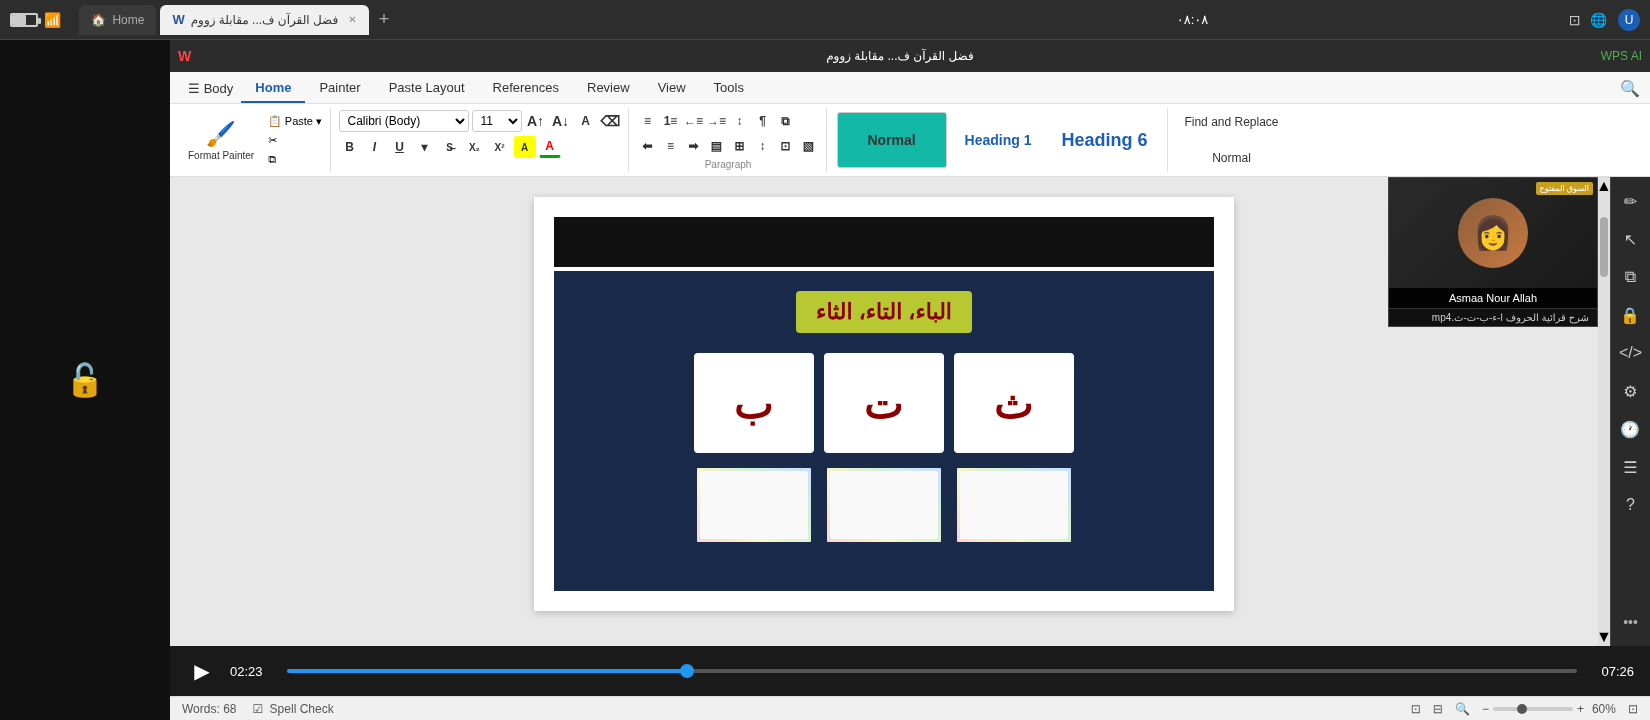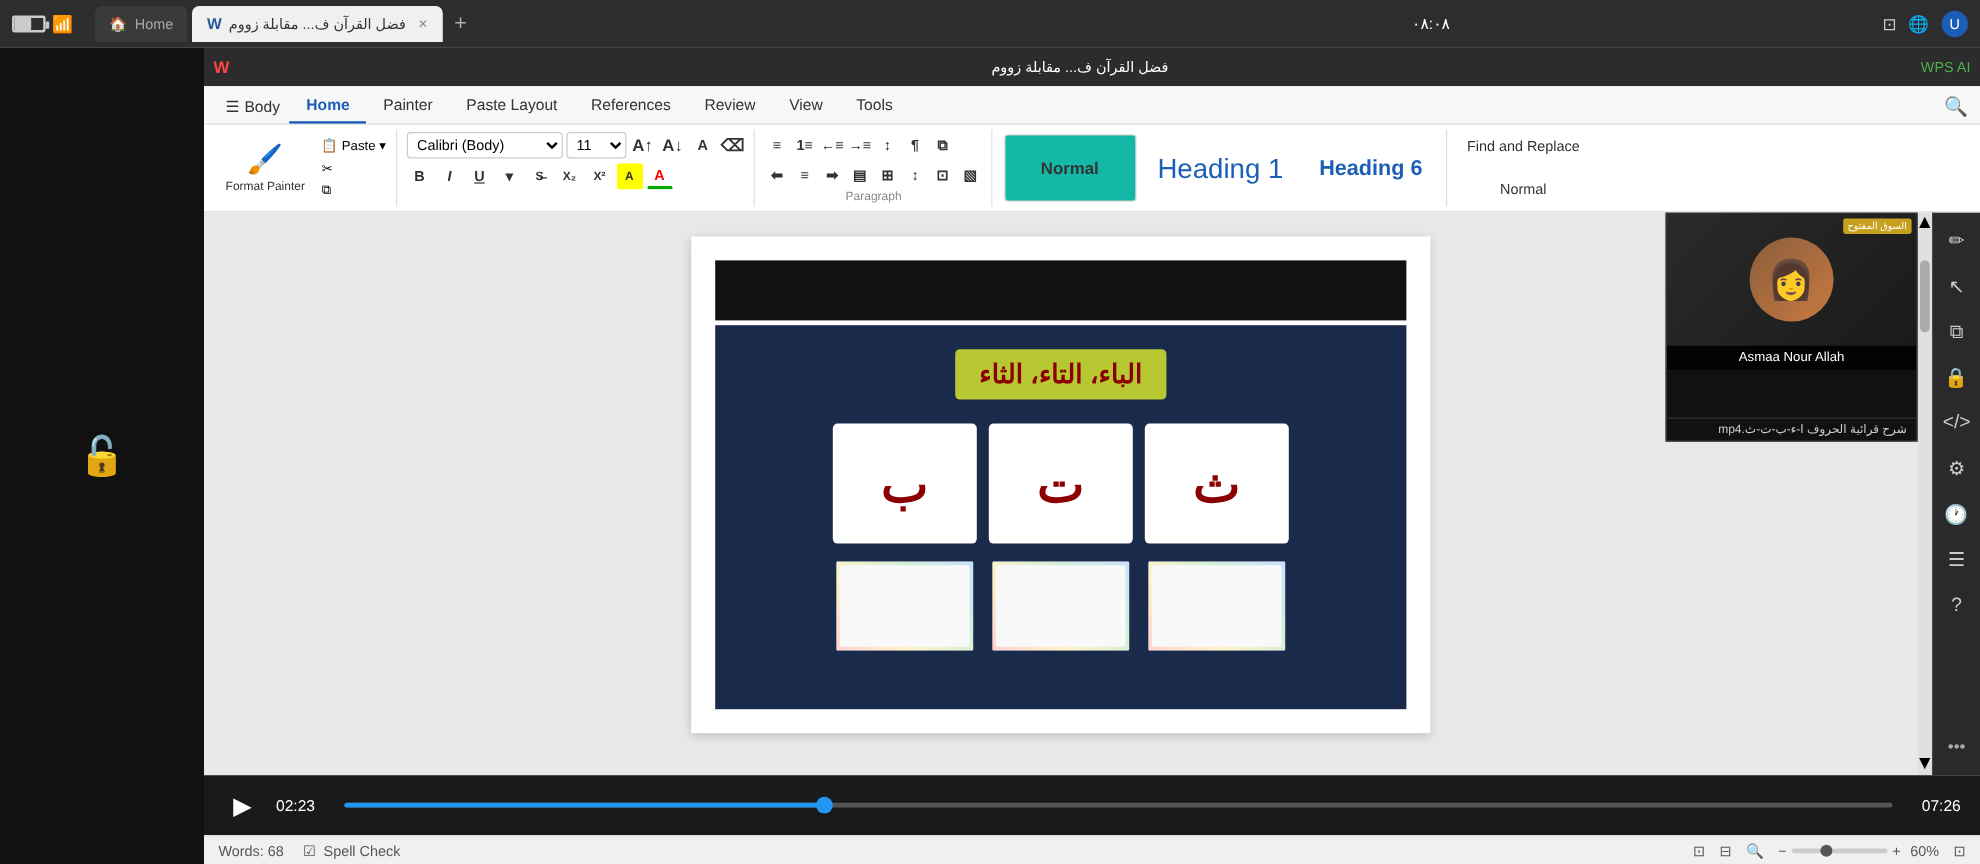--- a/index.html
+++ b/index.html
@@ -288,22 +288,22 @@
       cursor: pointer;
       background: #14b8a6;
       font-weight: bold;
     }
     .style-heading1 {
       height: 56px;
       padding: 0 12px;
       display: flex;
       align-items: center;
       justify-content: flex-start;
-      font-size: 23px;
-      font-weight: normal;
+      font-size: 14px;
+      font-weight: bold;
       color: #1b5eb5;
       cursor: pointer;
     }
     .style-heading2 {
       height: 56px;
       padding: 0 12px;
       display: flex;
       align-items: center;
       justify-content: center;
       font-size: 18px;
@@ -324,21 +324,21 @@
     .doc-scroll {
       flex: 1;
       overflow-y: auto;
       padding: 20px;
       background: #e8e8e8;
       display: flex;
       flex-direction: column;
       align-items: center;
     }
     .doc-page {
-      width: 616px;
+      width: 700px;
       min-height: 400px;
       background: white;
       box-shadow: 0 2px 8px rgba(0,0,0,0.2);
       padding: 20px;
       position: relative;
     }
 
     .arabic-title-bar {
       background: #b8c832;
       color: #8b0000;
@@ -806,21 +806,21 @@
 
     <div style="position:absolute;top:0;right:52px;width:210px;z-index:20;">
       <div style="background:#111;border:1px solid #444;overflow:hidden;">
         <div style="width:100%;height:110px;background:linear-gradient(135deg,#2a2a2a,#1a1a1a);display:flex;align-items:center;justify-content:center;position:relative;">
           <div style="width:70px;height:70px;border-radius:50%;background:linear-gradient(135deg,#8b5e3c,#c87941);display:flex;align-items:center;justify-content:center;overflow:hidden;">
             <span style="font-size:32px;">👩</span>
           </div>
           <div style="position:absolute;top:4px;right:4px;background:#c8a020;color:white;font-size:8px;padding:2px 4px;border-radius:2px;direction:rtl;">السوق المفتوح</div>
         </div>
         <div style="background:rgba(0,0,0,0.8);color:#fff;font-size:11px;padding:4px 8px;text-align:center;">Asmaa Nour Allah</div>
-        <div style="background:#111;color:#ccc;font-size:10px;padding:3px 8px;text-align:right;direction:rtl;border-top:1px solid #333;margin-top:40px;">شرح قرائية الحروف ا-ء-ب-ت-ث.mp4</div>
+        <div style="background:#111;color:#ccc;font-size:10px;padding:3px 8px;text-align:right;direction:rtl;border-top:1px solid #333;">شرح قرائية الحروف ا-ء-ب-ت-ث.mp4</div>
       </div>
     </div>
 
   </div>
 
   <div class="video-controls">
     <div class="play-btn">▶</div>
     <div class="time-current">02:23</div>
     <div class="progress-bar">
       <div class="progress-fill" style="width:31%;">

